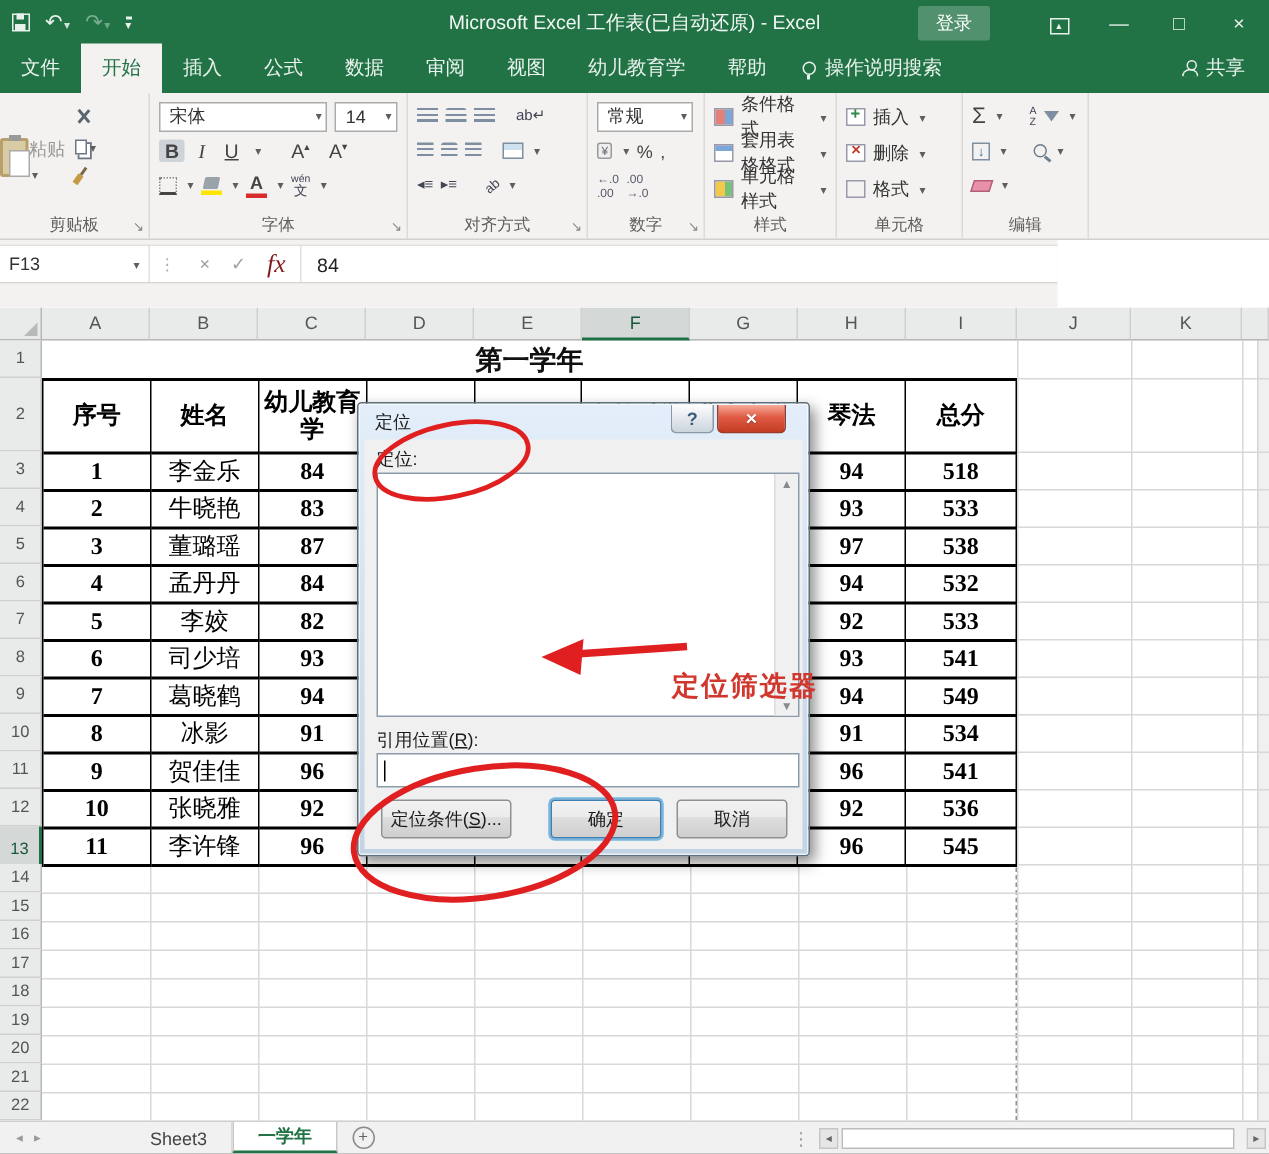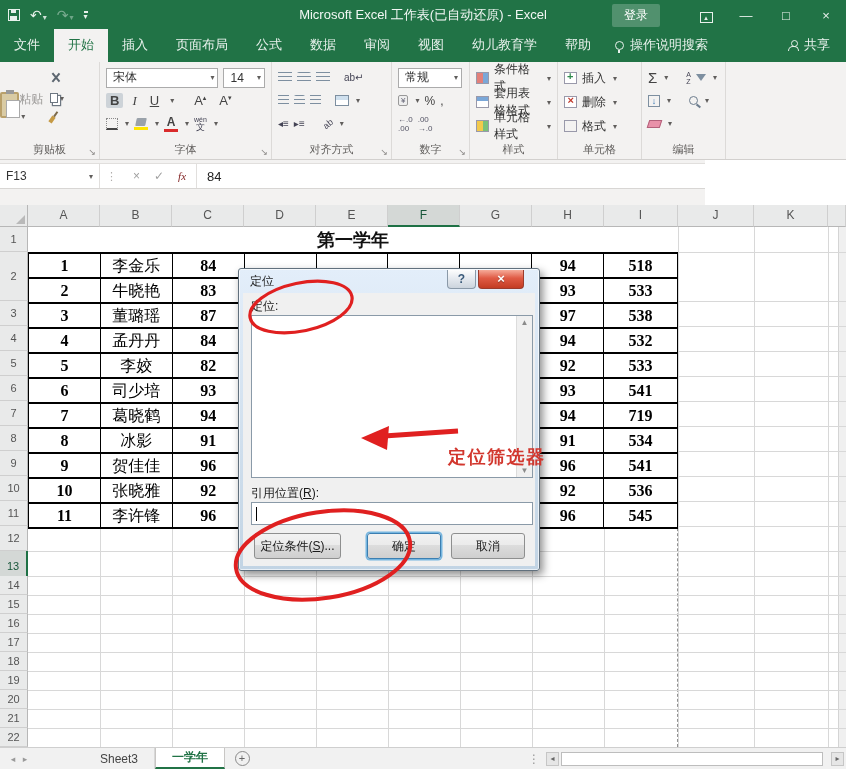--- a/index.html
+++ b/index.html
@@ -97,21 +97,21 @@
   .magic::after{content:"";position:absolute;right:-4px;bottom:-3px;width:5px;height:1.8px;background:#6d7d8e;transform:rotate(40deg);}
   .eraser{display:inline-block;width:13px;height:8px;background:#e891a9;border:1px solid #b2607a;transform:skewX(-18deg);}
 
   
   .formulabar{position:absolute;left:0;top:160px;width:705px;height:45px;background:#f3f2f1;}
   .fstrip{position:absolute;left:0;top:3px;height:26px;right:0;background:#fff;border-top:1px solid #e1dfdd;border-bottom:1px solid #d8d6d4;display:flex;align-items:center;}
   .namebox{width:100px;height:100%;border-right:1px solid #e1dfdd;display:flex;align-items:center;padding:0 6px;font-size:12px;color:#333;}
   .namebox .dd{margin-left:auto;}
   .fdots{color:#b0aeac;font-size:11px;padding:0 6px;}
   .fbtns{display:flex;align-items:center;gap:14px;padding:0 10px;border-right:1px solid #e1dfdd;height:100%;}
-  .fx{font-family:"Liberation Serif",serif;font-style:italic;font-size:11px;color:#7f1d1d;}
+  .fx{font-family:"Liberation Serif",serif;font-style:italic;font-size:17px;color:#7f1d1d;}
   .fcancel{color:#a0a0a0;font-size:12px;}
   .fok{color:#a0a0a0;font-size:12px;}
   .fvalue{padding:0 10px;font-size:13px;color:#222;}
 
   
   .gridwrap{position:absolute;left:0;top:205px;width:846px;height:542px;background:#fff;overflow:hidden;}
   .corner{position:absolute;left:0;top:0;width:28px;height:22px;background:#e9eaea;border-right:1px solid #b7b7b7;border-bottom:1px solid #b7b7b7;}
   .corner::after{content:"";position:absolute;right:2px;bottom:2px;border-style:solid;border-width:0 0 9px 9px;border-color:transparent transparent #b9b9b9 transparent;}
   .colhdr{position:absolute;top:0;height:22px;background:#e9eaea;border-right:1px solid #cfcfcf;border-bottom:1px solid #b7b7b7;font-size:12px;color:#555;text-align:center;line-height:21px;}
   .colhdr.sel{background:#d4d8d6;border-bottom:2px solid #1e7145;color:#18563a;}
@@ -193,21 +193,20 @@
       <span class="wbx">□</span>
       <span class="wbx">×</span>
     </div>
   </div>
 
   <div class="tabrow">
     <div id="menu-tabs" style="display:flex;align-items:flex-end;">
         <div class="mtab">文件</div>
         <div class="mtab active">开始</div>
         <div class="mtab">插入</div>
-        <div class="mtab">页面布局</div>
         <div class="mtab">公式</div>
         <div class="mtab">数据</div>
         <div class="mtab">审阅</div>
         <div class="mtab">视图</div>
         <div class="mtab">幼儿教育学</div>
         <div class="mtab">帮助</div>
       </div>
     <div class="tellme">
       <span class="bulb"></span>
       <span>操作说明搜索</span>
@@ -456,20 +455,31 @@
       <div class="hline" style="top: 390px;"></div>
       <div class="hline" style="top: 409px;"></div>
       <div class="hline" style="top: 428px;"></div>
       <div class="hline" style="top: 447px;"></div>
       <div class="hline" style="top: 466px;"></div>
       <div class="hline" style="top: 485px;"></div>
       <div class="hline" style="top: 504px;"></div>
       <div class="hline" style="top: 523px;"></div>
       <div class="sheettitle">第一学年</div>
     <div class="stable" id="sheet-table">
+        <div class="trow thead">
+          <div class="tcell" style="width: 72px; height: 49px;">序号</div>
+          <div class="tcell" style="width: 72px; height: 49px;">姓名</div>
+          <div class="tcell" style="width: 72px; height: 49px;">幼儿教育学</div>
+          <div class="tcell" style="width: 72px; height: 49px;"></div>
+          <div class="tcell" style="width: 72px; height: 49px;"></div>
+          <div class="tcell" style="width: 72px; height: 49px;">自然科学</div>
+          <div class="tcell" style="width: 72px; height: 49px;">儿童文学</div>
+          <div class="tcell" style="width: 72px; height: 49px;">琴法</div>
+          <div class="tcell" style="width: 74px; height: 49px;">总分</div>
+        </div>
         <div class="trow">
           <div class="tcell num" style="width: 72px; height: 25px;">1</div>
           <div class="tcell" style="width: 72px; height: 25px;">李金乐</div>
           <div class="tcell num" style="width: 72px; height: 25px;">84</div>
           <div class="tcell num" style="width: 72px; height: 25px;"></div>
           <div class="tcell num" style="width: 72px; height: 25px;"></div>
           <div class="tcell num" style="width: 72px; height: 25px;"></div>
           <div class="tcell num" style="width: 72px; height: 25px;"></div>
           <div class="tcell num" style="width: 72px; height: 25px;">94</div>
           <div class="tcell num" style="width: 74px; height: 25px;">518</div>
@@ -531,21 +541,21 @@
         </div>
         <div class="trow">
           <div class="tcell num" style="width: 72px; height: 25px;">7</div>
           <div class="tcell" style="width: 72px; height: 25px;">葛晓鹤</div>
           <div class="tcell num" style="width: 72px; height: 25px;">94</div>
           <div class="tcell num" style="width: 72px; height: 25px;"></div>
           <div class="tcell num" style="width: 72px; height: 25px;"></div>
           <div class="tcell num" style="width: 72px; height: 25px;"></div>
           <div class="tcell num" style="width: 72px; height: 25px;"></div>
           <div class="tcell num" style="width: 72px; height: 25px;">94</div>
-          <div class="tcell num" style="width: 74px; height: 25px;">719</div>
+          <div class="tcell num" style="width: 74px; height: 25px;">549</div>
         </div>
         <div class="trow">
           <div class="tcell num" style="width: 72px; height: 25px;">8</div>
           <div class="tcell" style="width: 72px; height: 25px;">冰影</div>
           <div class="tcell num" style="width: 72px; height: 25px;">91</div>
           <div class="tcell num" style="width: 72px; height: 25px;"></div>
           <div class="tcell num" style="width: 72px; height: 25px;"></div>
           <div class="tcell num" style="width: 72px; height: 25px;"></div>
           <div class="tcell num" style="width: 72px; height: 25px;"></div>
           <div class="tcell num" style="width: 72px; height: 25px;">91</div>

